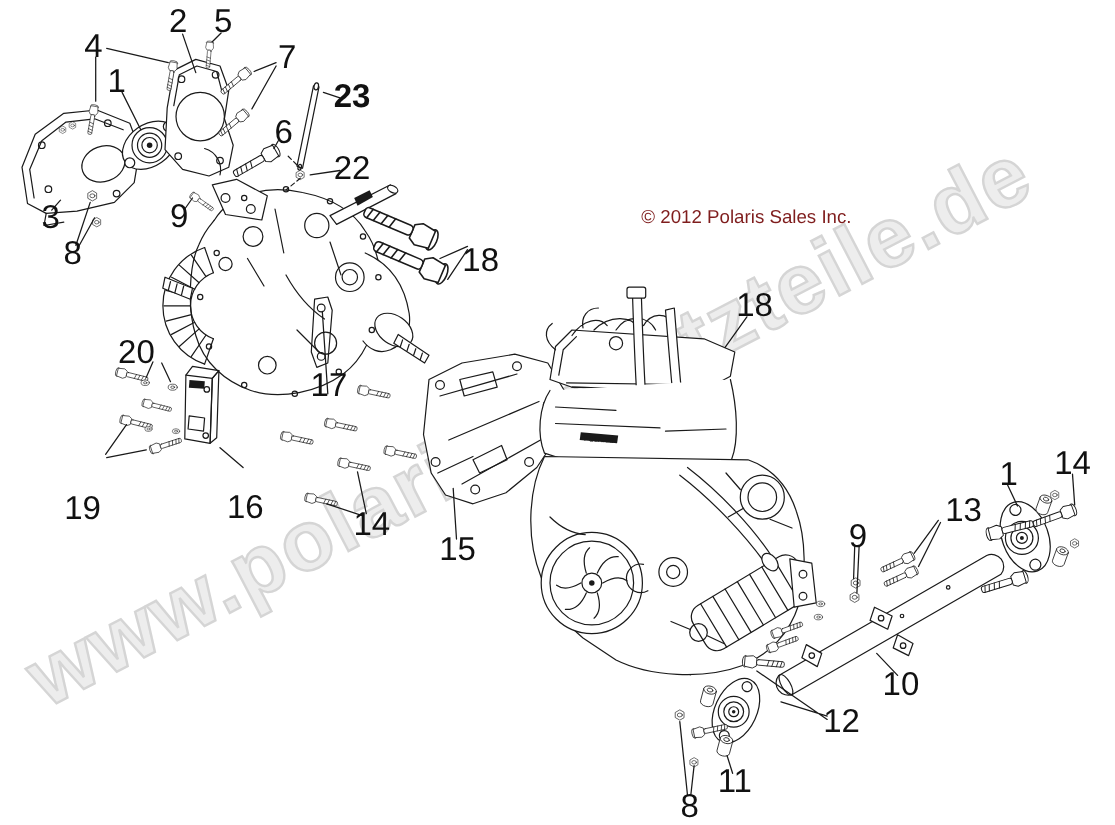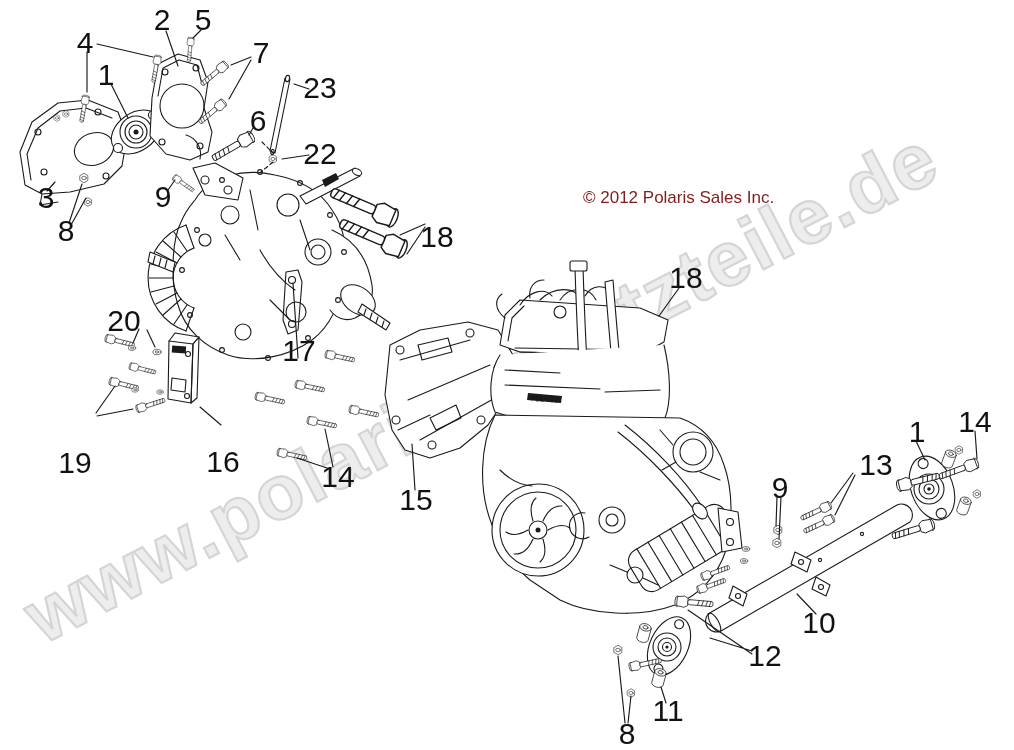--- a/index.html
+++ b/index.html
@@ -296,21 +296,21 @@
       <path class="ld" d="M166,31 L178,66 M201,30 L193,38 M97,44 L153,57 M87,52 L87,92 M251,57 L231,65 M251,60 L229,99 M111,84 L128,118 M309,89 L294,84 M253,128 L249,135 M309,155 L282,159 M47,191 L55,182 M168,190 L175,180 M69,223 L82,184 M71,225 L86,198 M425,224 L400,235 M425,227 L407,254 M679,288 L659,316 M139,329 L133,343 M147,330 L155,347 M298,358 L293,283 M96,413 L115,386 M97,416 L133,409 M221,425 L200,407 M333,467 L325,429 M330,469 L297,458 M415,490 L412,444 M916,441 L925,460 M975,431 L977,459 M853,473 L831,503 M855,475 L835,515 M777,497 L776,526 M781,497 L779,539 M816,614 L797,594 M752,651 L710,638 M752,654 L688,610 M666,703 L661,687 M625,723 L618,656 M628,723 L631,696"></path>
     </g>
   </svg>
 
   <div>
     <span class="co" style="left: 162px; top: 20px;">2</span>
     <span class="co" style="left: 203px; top: 20px;">5</span>
     <span class="co" style="left: 85px; top: 43px;">4</span>
     <span class="co" style="left: 261px; top: 53px;">7</span>
     <span class="co" style="left: 106px; top: 75px;">1</span>
-    <span class="co" style="left: 320px; top: 88px;">23</span>
+    <span class="co" style="left: 320px; top: 88px; font-weight: bold;">23</span>
     <span class="co" style="left: 258px; top: 121px;">6</span>
     <span class="co" style="left: 320px; top: 154px;">22</span>
     <span class="co" style="left: 46px; top: 198px;">3</span>
     <span class="co" style="left: 163px; top: 197px;">9</span>
     <span class="co" style="left: 66px; top: 231px;">8</span>
     <span class="co" style="left: 437px; top: 221px; margin-top: 16px;">18</span>
     <span class="co" style="left: 686px; top: 278px;">18</span>
     <span class="co" style="left: 124px; top: 321px;">20</span>
     <span class="co" style="left: 299px; top: 351px;">17</span>
     <span class="co" style="left: 75px; top: 422px; margin-top: 41px;">19</span>

